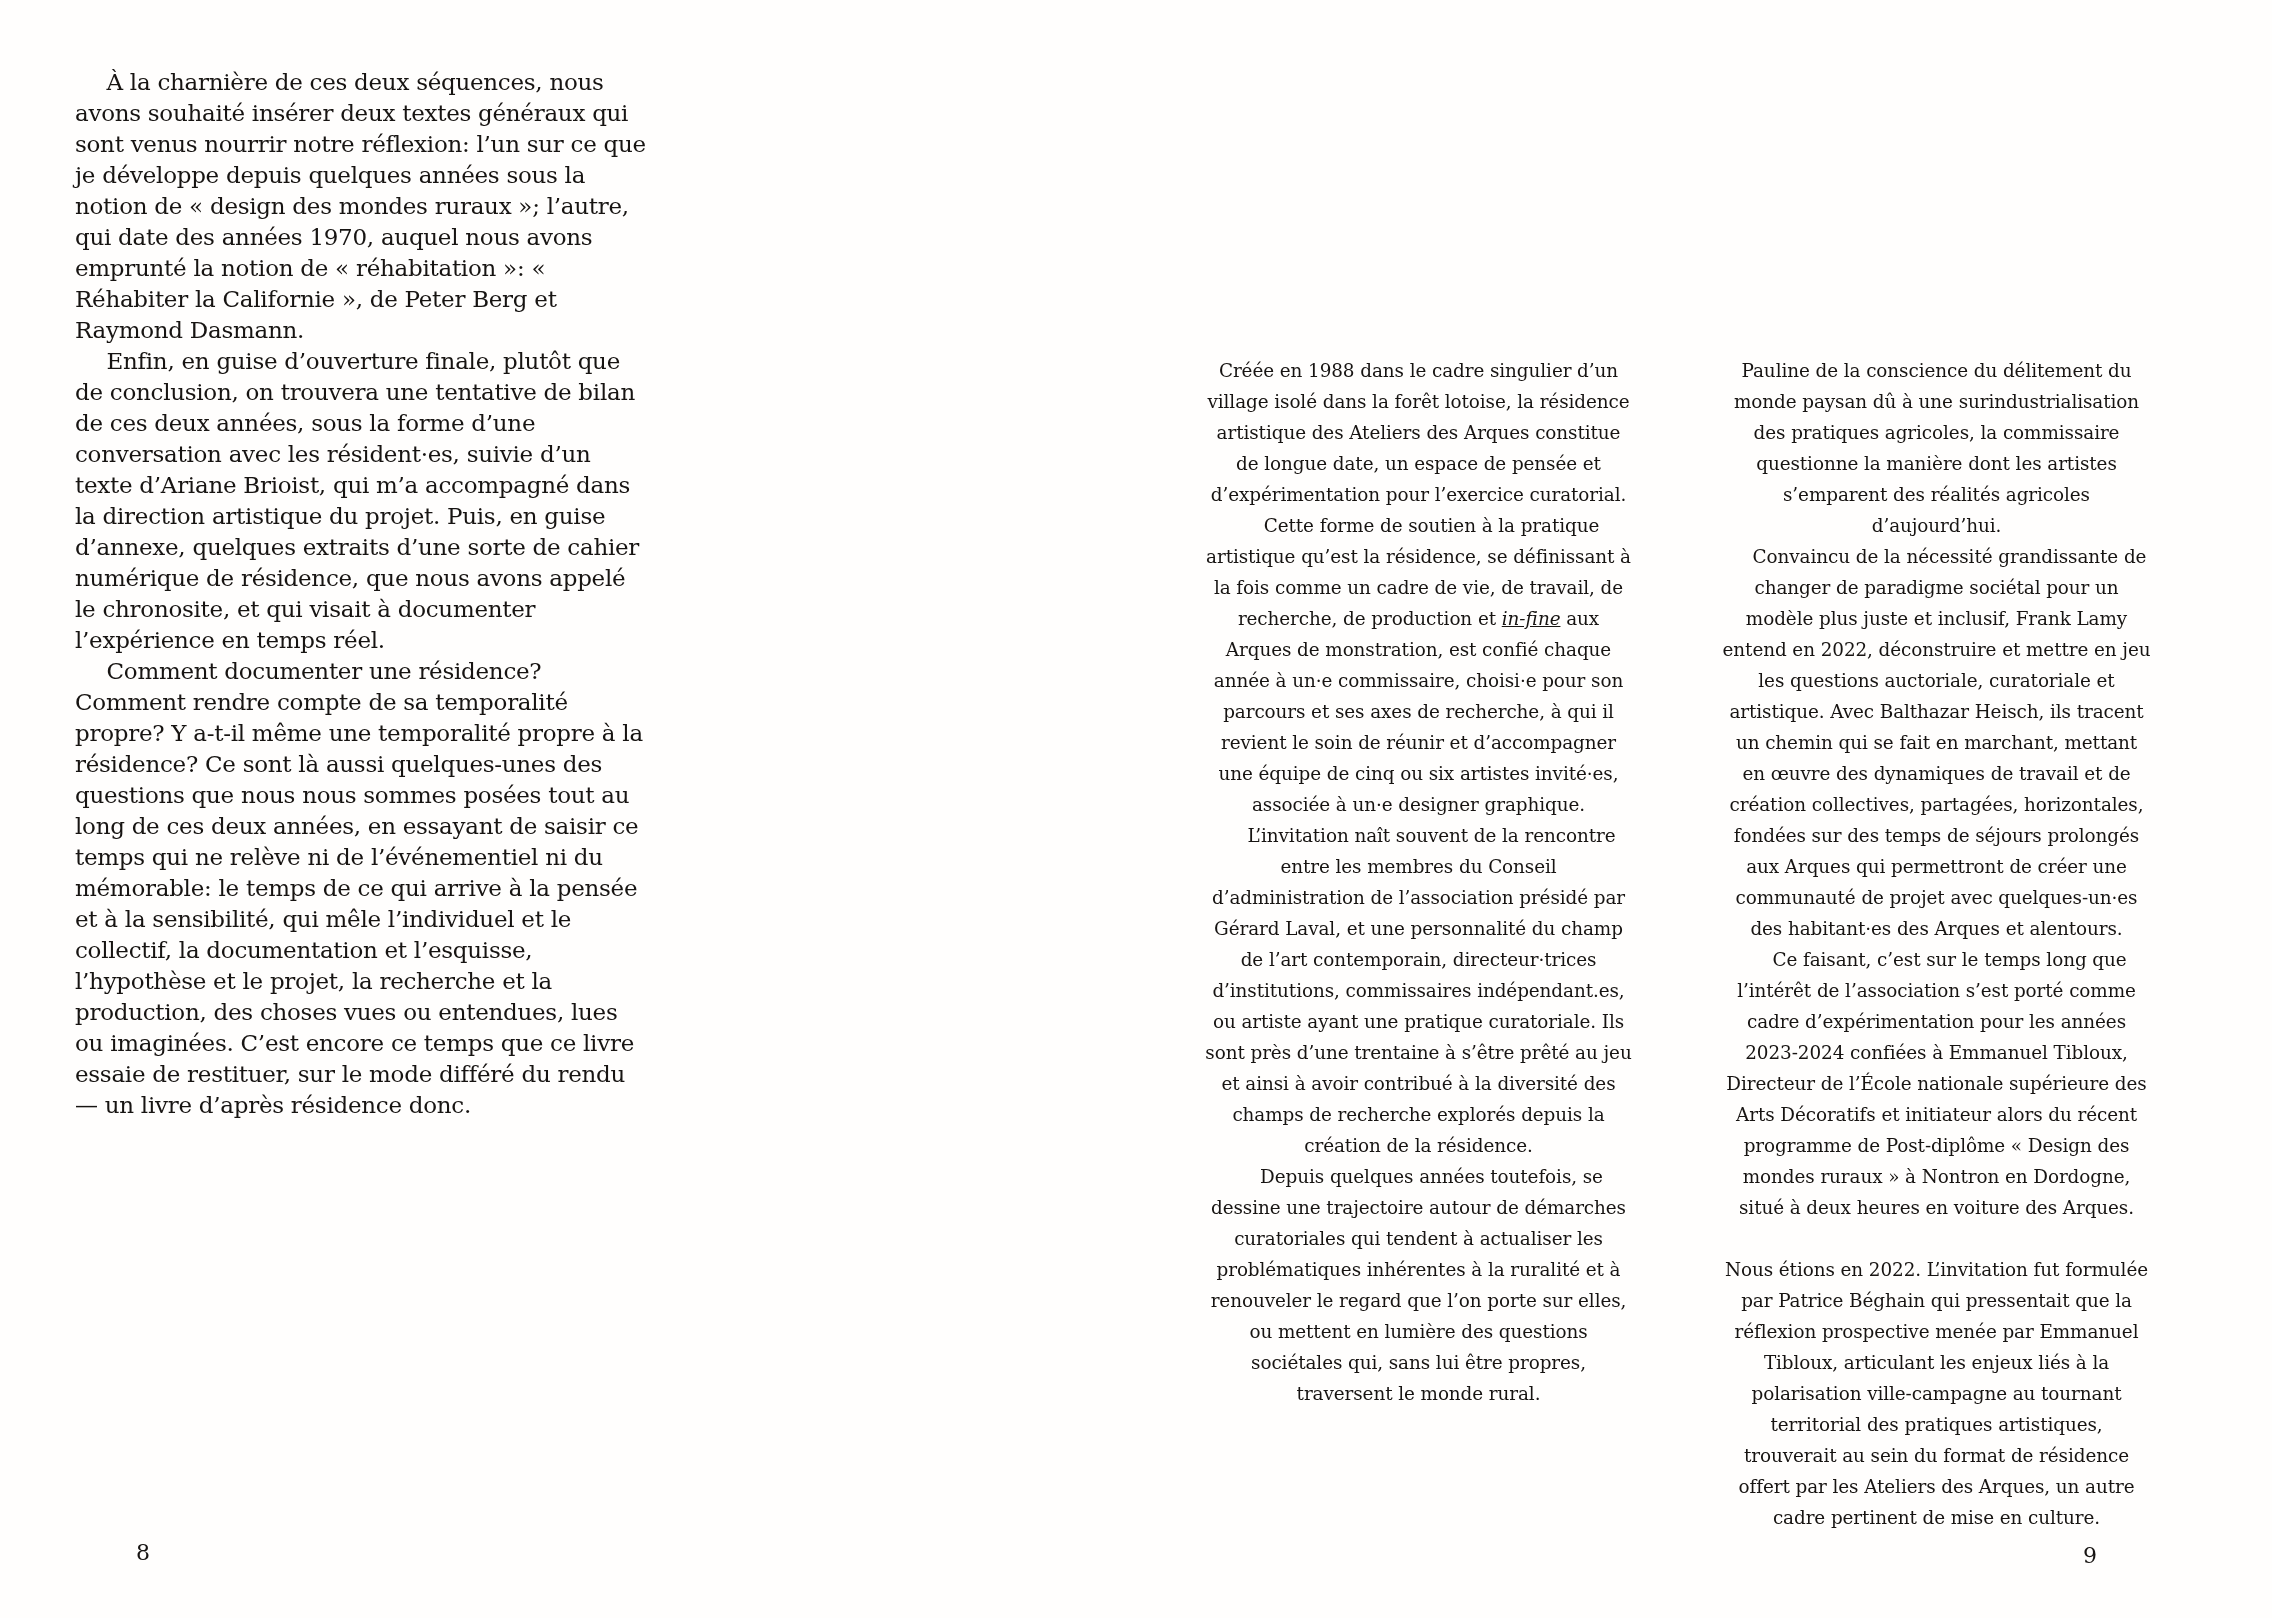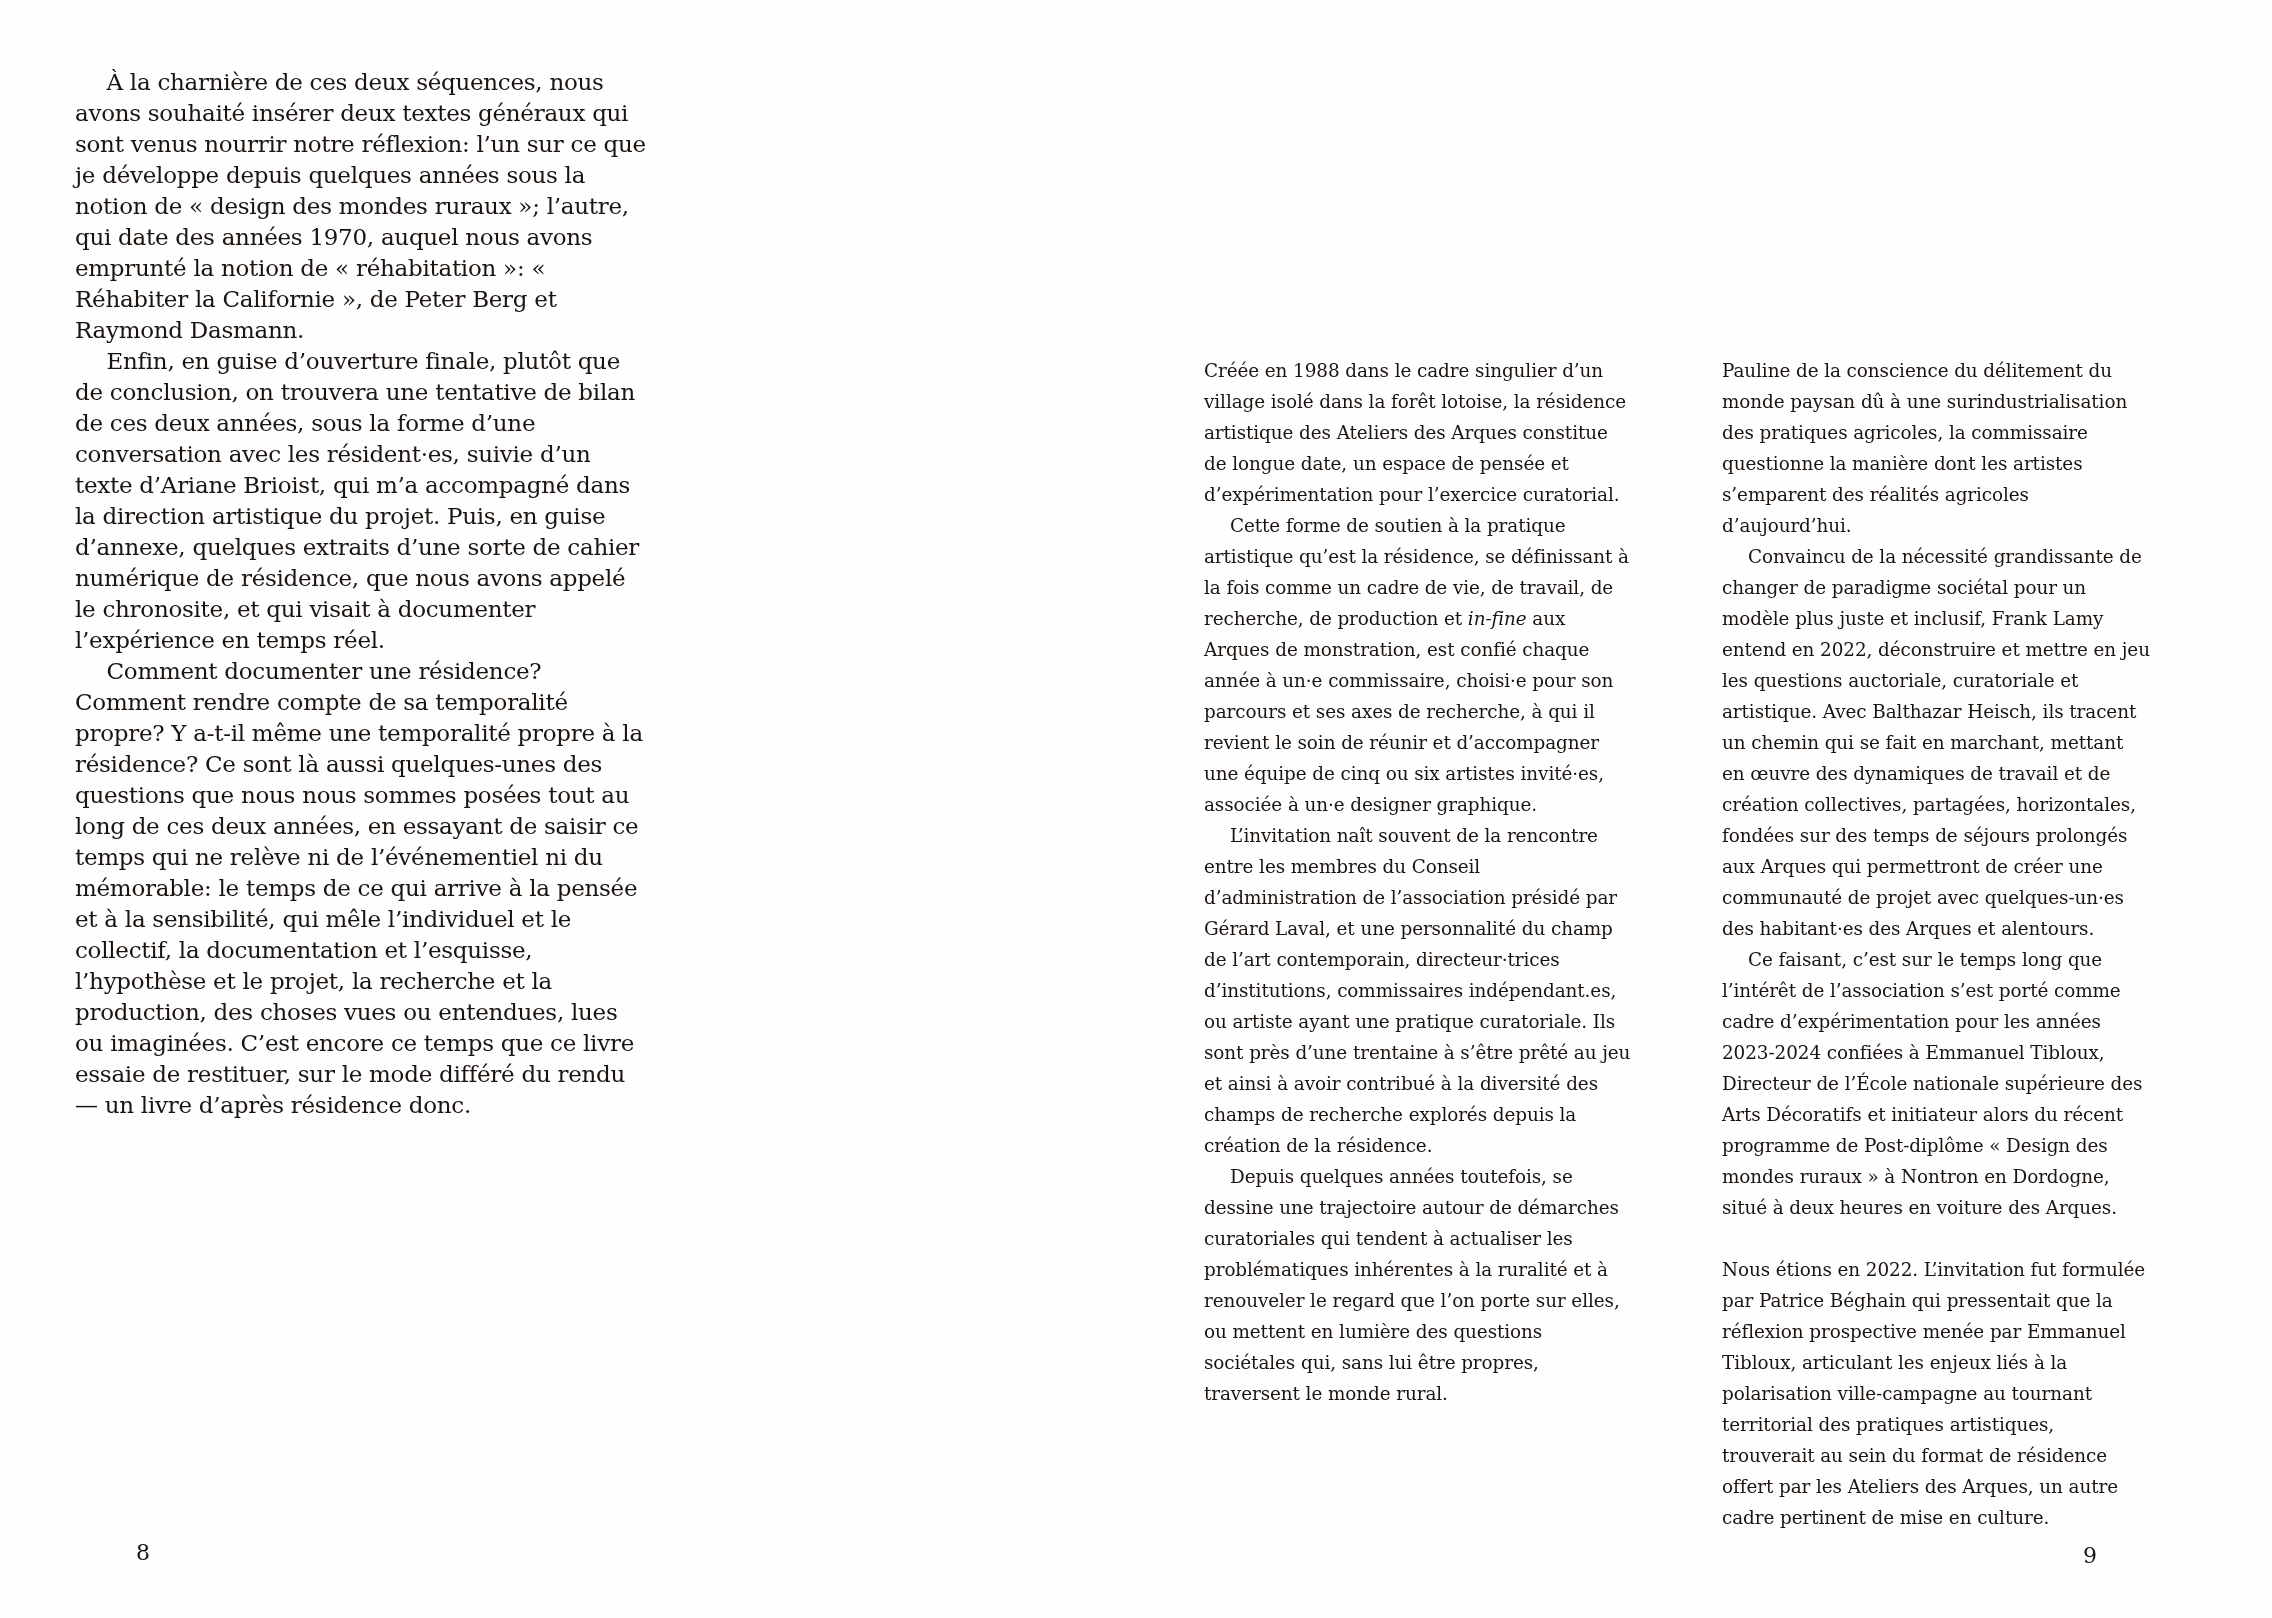--- a/index.html
+++ b/index.html
@@ -55,27 +55,28 @@
   .chapter-header .chapter-title { font-style: italic; }
 
   
   .column {
     position: absolute;
     top: 339px;
     width: 429px;
     font-size: 18.4px;
     line-height: 31px;
     letter-spacing: -0.005em;
+    text-align: center;
   }
   .column p { margin: 0; }
   .column p.indent { text-indent: 26px; }
   .column-1 { left: 68px;  }  
   .column-2 { left: 586px; }  
   .column p.spaced { margin-top: 31px; }
-  .latin { font-style: italic; }
+  .latin { font-style: italic; text-decoration: underline; }
 
   
   .folio {
     position: absolute;
     font-size: 22px;
     line-height: 26px;
   }
   .folio-left  { left: 136px;  top: 1524px; }  
   .folio-right { left: 947px; top: 1527px; }  
 </style>

